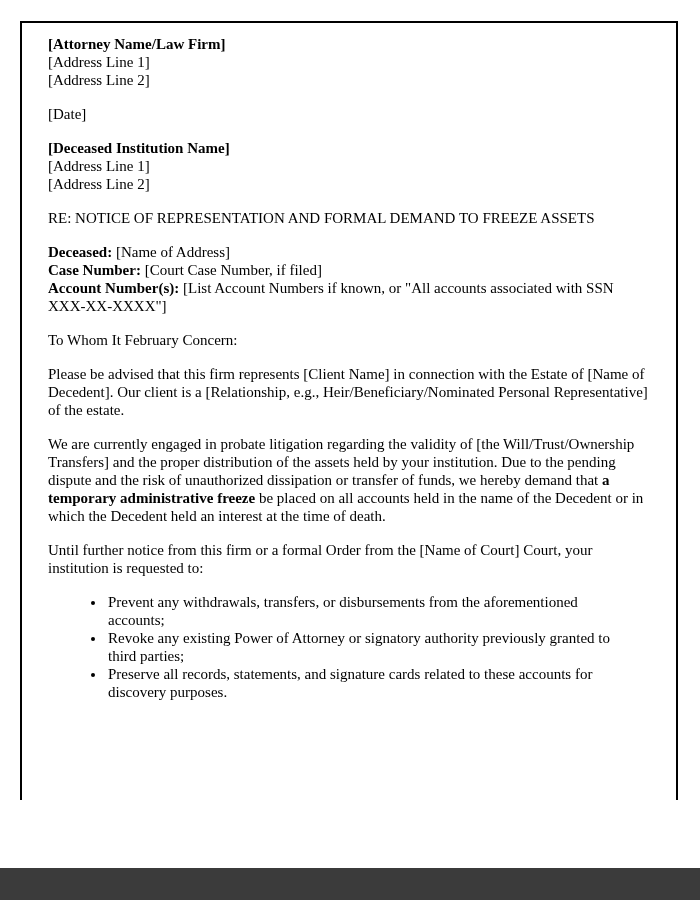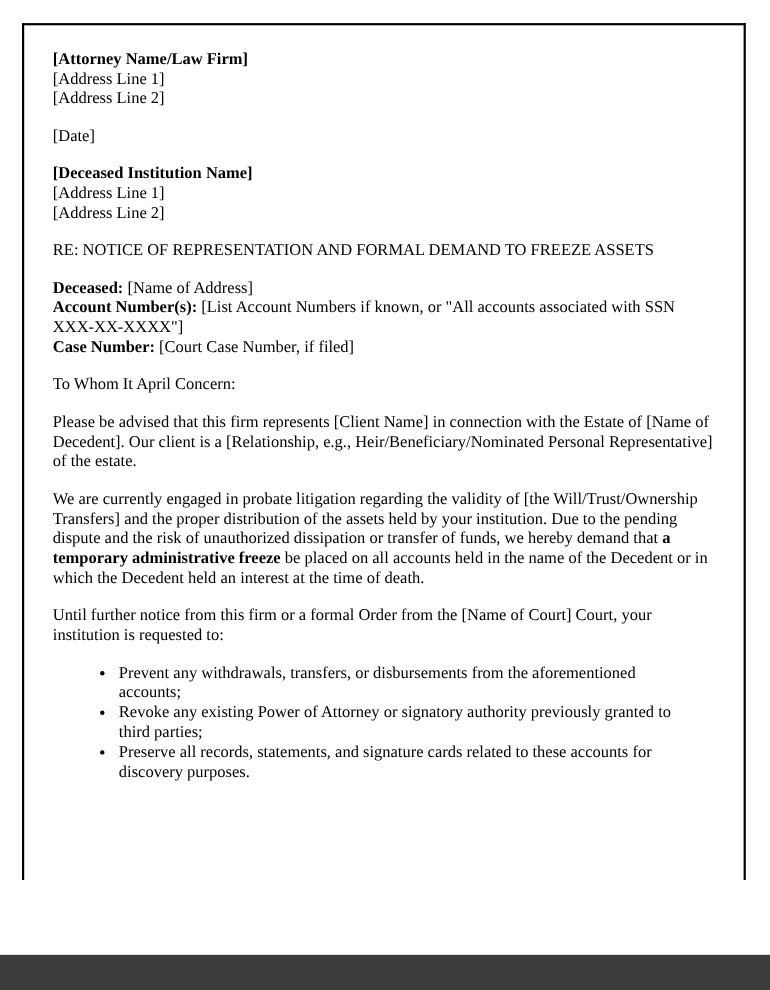--- a/index.html
+++ b/index.html
@@ -21,21 +21,21 @@
     top: 21px;
     width: 658px;
     height: 779px;
     box-sizing: border-box;
     border: 2px solid #000000;
     border-bottom: none;
     overflow: hidden;
     background: #ffffff;
   }
   .content {
-    padding: 22px 26px 0 26px;
+    padding: 12px 26px 0 26px;
     font-size: 15px;
     line-height: 18px;
   }
   .block { margin: 0 0 16px 0; }
   .block:last-child { margin-bottom: 0; }
   .line { display: block; }
   .bold { font-weight: bold; }
   .subject {
     font-weight: normal;
     margin: 0 0 16px 0;
@@ -75,25 +75,25 @@
     <p class="block">
       <span class="line bold">[Deceased Institution Name]</span>
       <span class="line">[Address Line 1]</span>
       <span class="line">[Address Line 2]</span>
     </p>
 
     <p class="subject">RE: NOTICE OF REPRESENTATION AND FORMAL DEMAND TO FREEZE ASSETS</p>
 
     <p class="block">
       <span class="line"><span class="bold">Deceased:</span><span> [Name of Address]</span></span>
+      <span class="line"><span class="bold">Case Number:</span><span> [Court Case Number, if filed]</span></span>
       <span class="line"><span class="bold">Account Number(s):</span><span> [List Account Numbers if known, or "All accounts associated with SSN XXX-XX-XXXX"]</span></span>
-      <span class="line"><span class="bold">Case Number:</span><span> [Court Case Number, if filed]</span></span>
     </p>
 
-    <p class="para">To Whom It April Concern:</p>
+    <p class="para">To Whom It February Concern:</p>
 
     <p class="para">Please be advised that this firm represents [Client Name] in connection with the Estate of [Name of Decedent]. Our client is a [Relationship, e.g., Heir/Beneficiary/Nominated Personal Representative] of the estate.</p>
 
     <p class="para"><span>We are currently engaged in probate litigation regarding the validity of [the Will/Trust/Ownership Transfers] and the proper distribution of the assets held by your institution. Due to the pending dispute and the risk of unauthorized dissipation or transfer of funds, we hereby demand that </span><span class="bold">a temporary administrative freeze</span><span> be placed on all accounts held in the name of the Decedent or in which the Decedent held an interest at the time of death.</span></p>
 
     <p class="para">Until further notice from this firm or a formal Order from the [Name of Court] Court, your institution is requested to:</p>
 
     <ul class="bullets">
       <li>Prevent any withdrawals, transfers, or disbursements from the aforementioned accounts;</li>
       <li>Revoke any existing Power of Attorney or signatory authority previously granted to third parties;</li>

